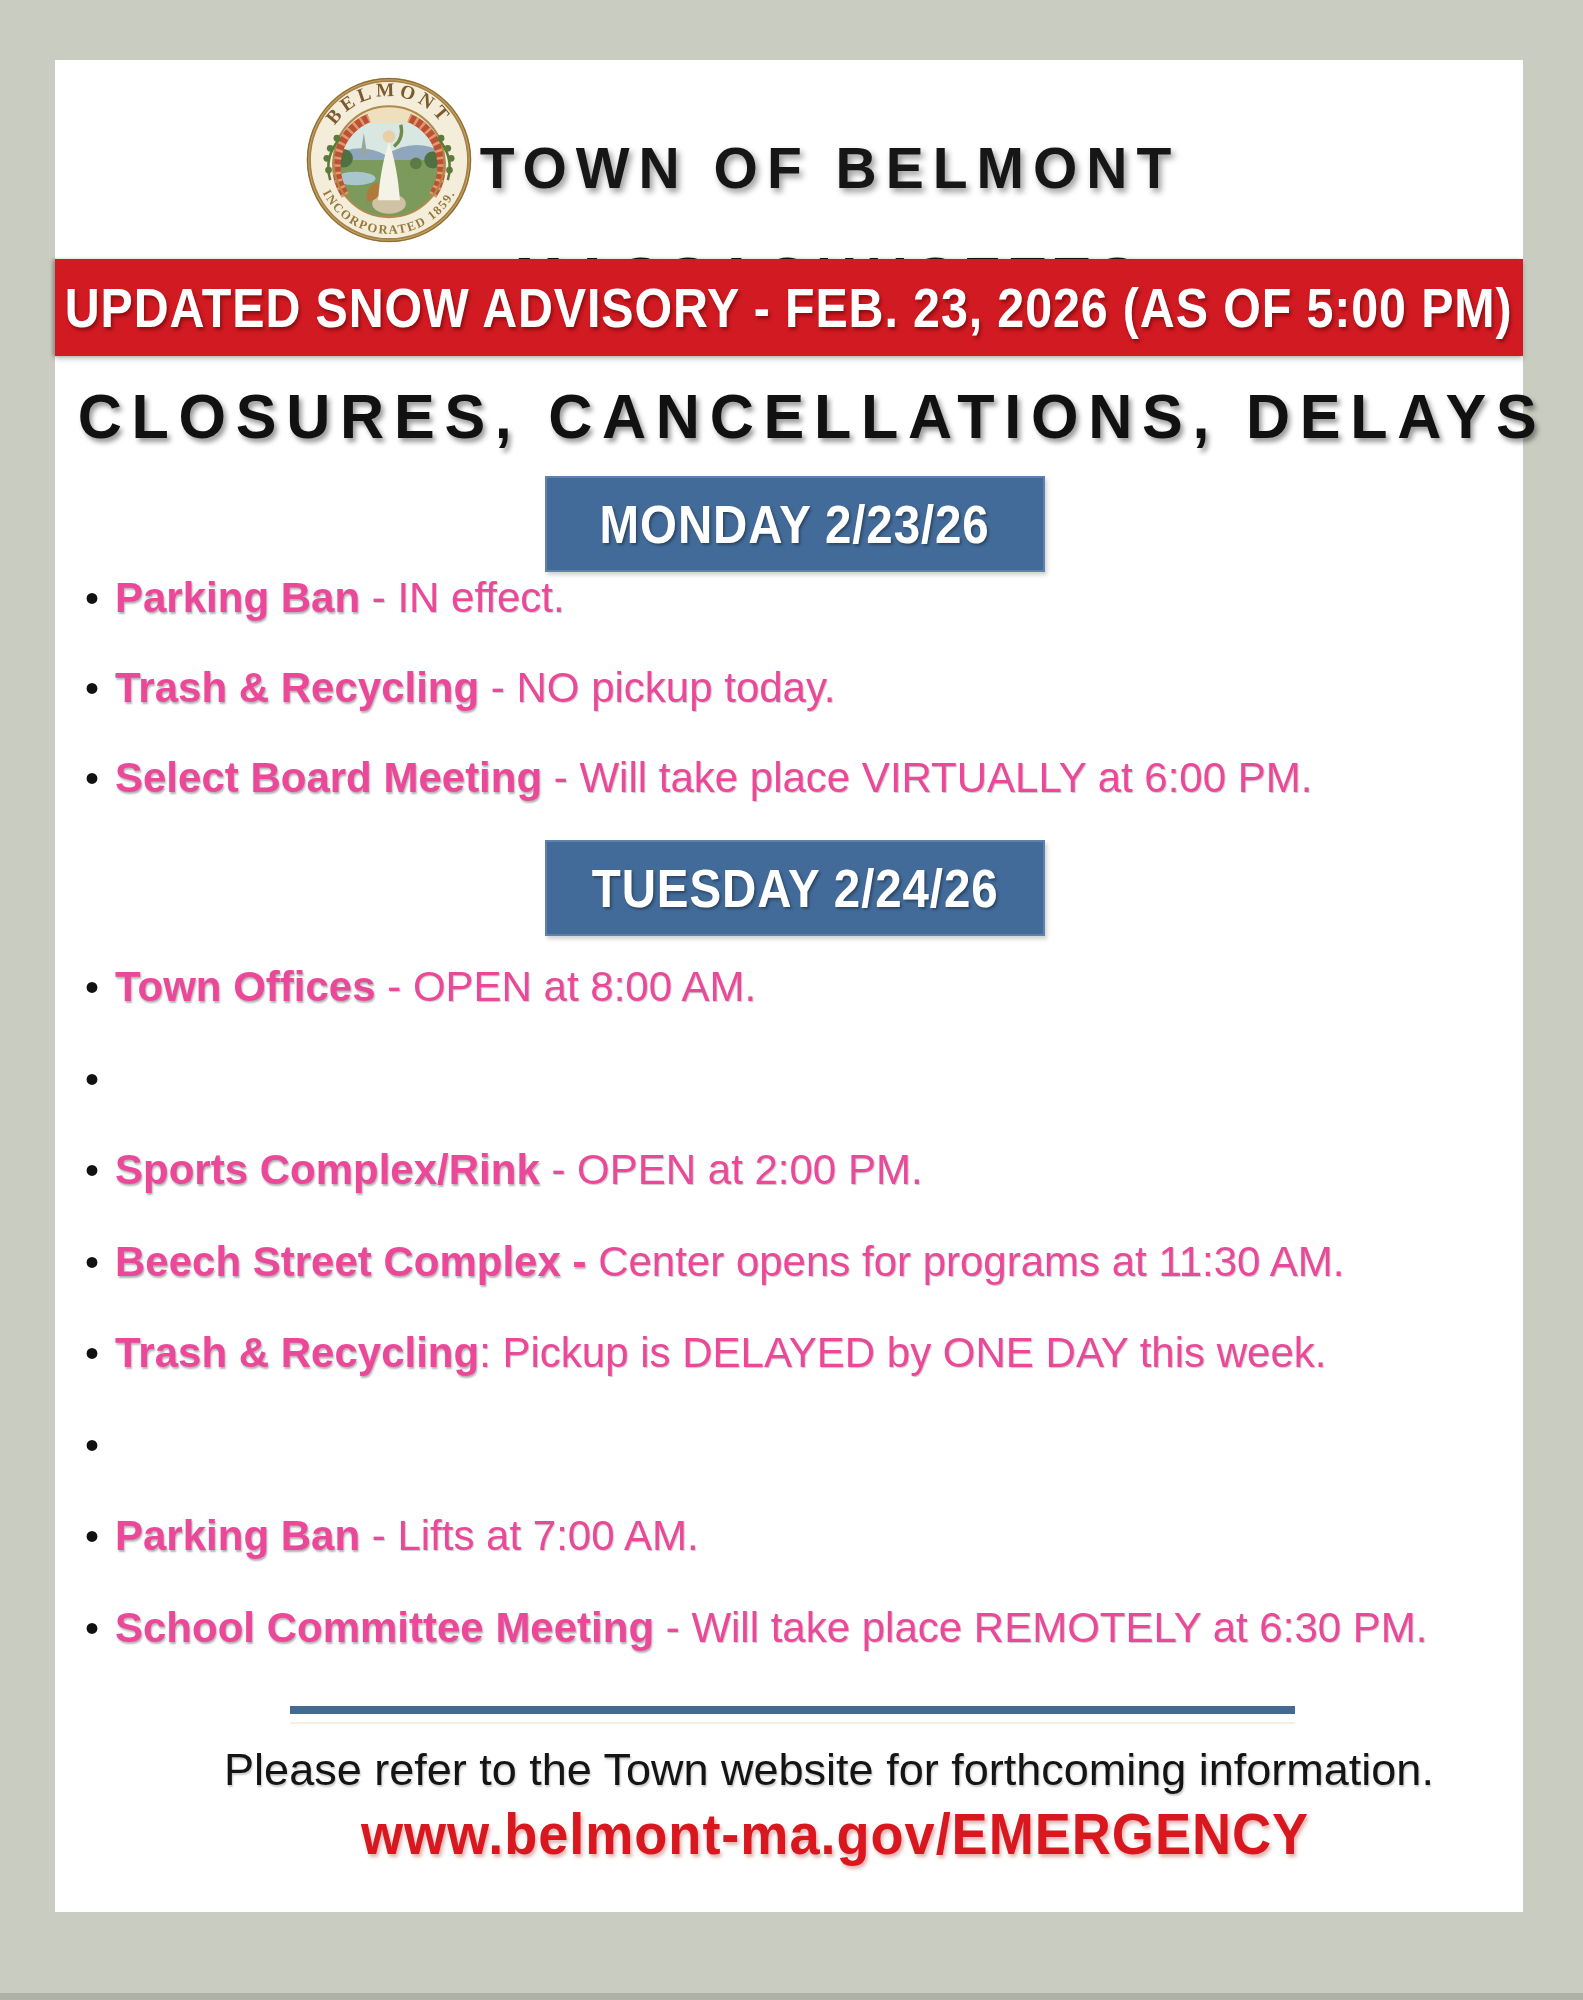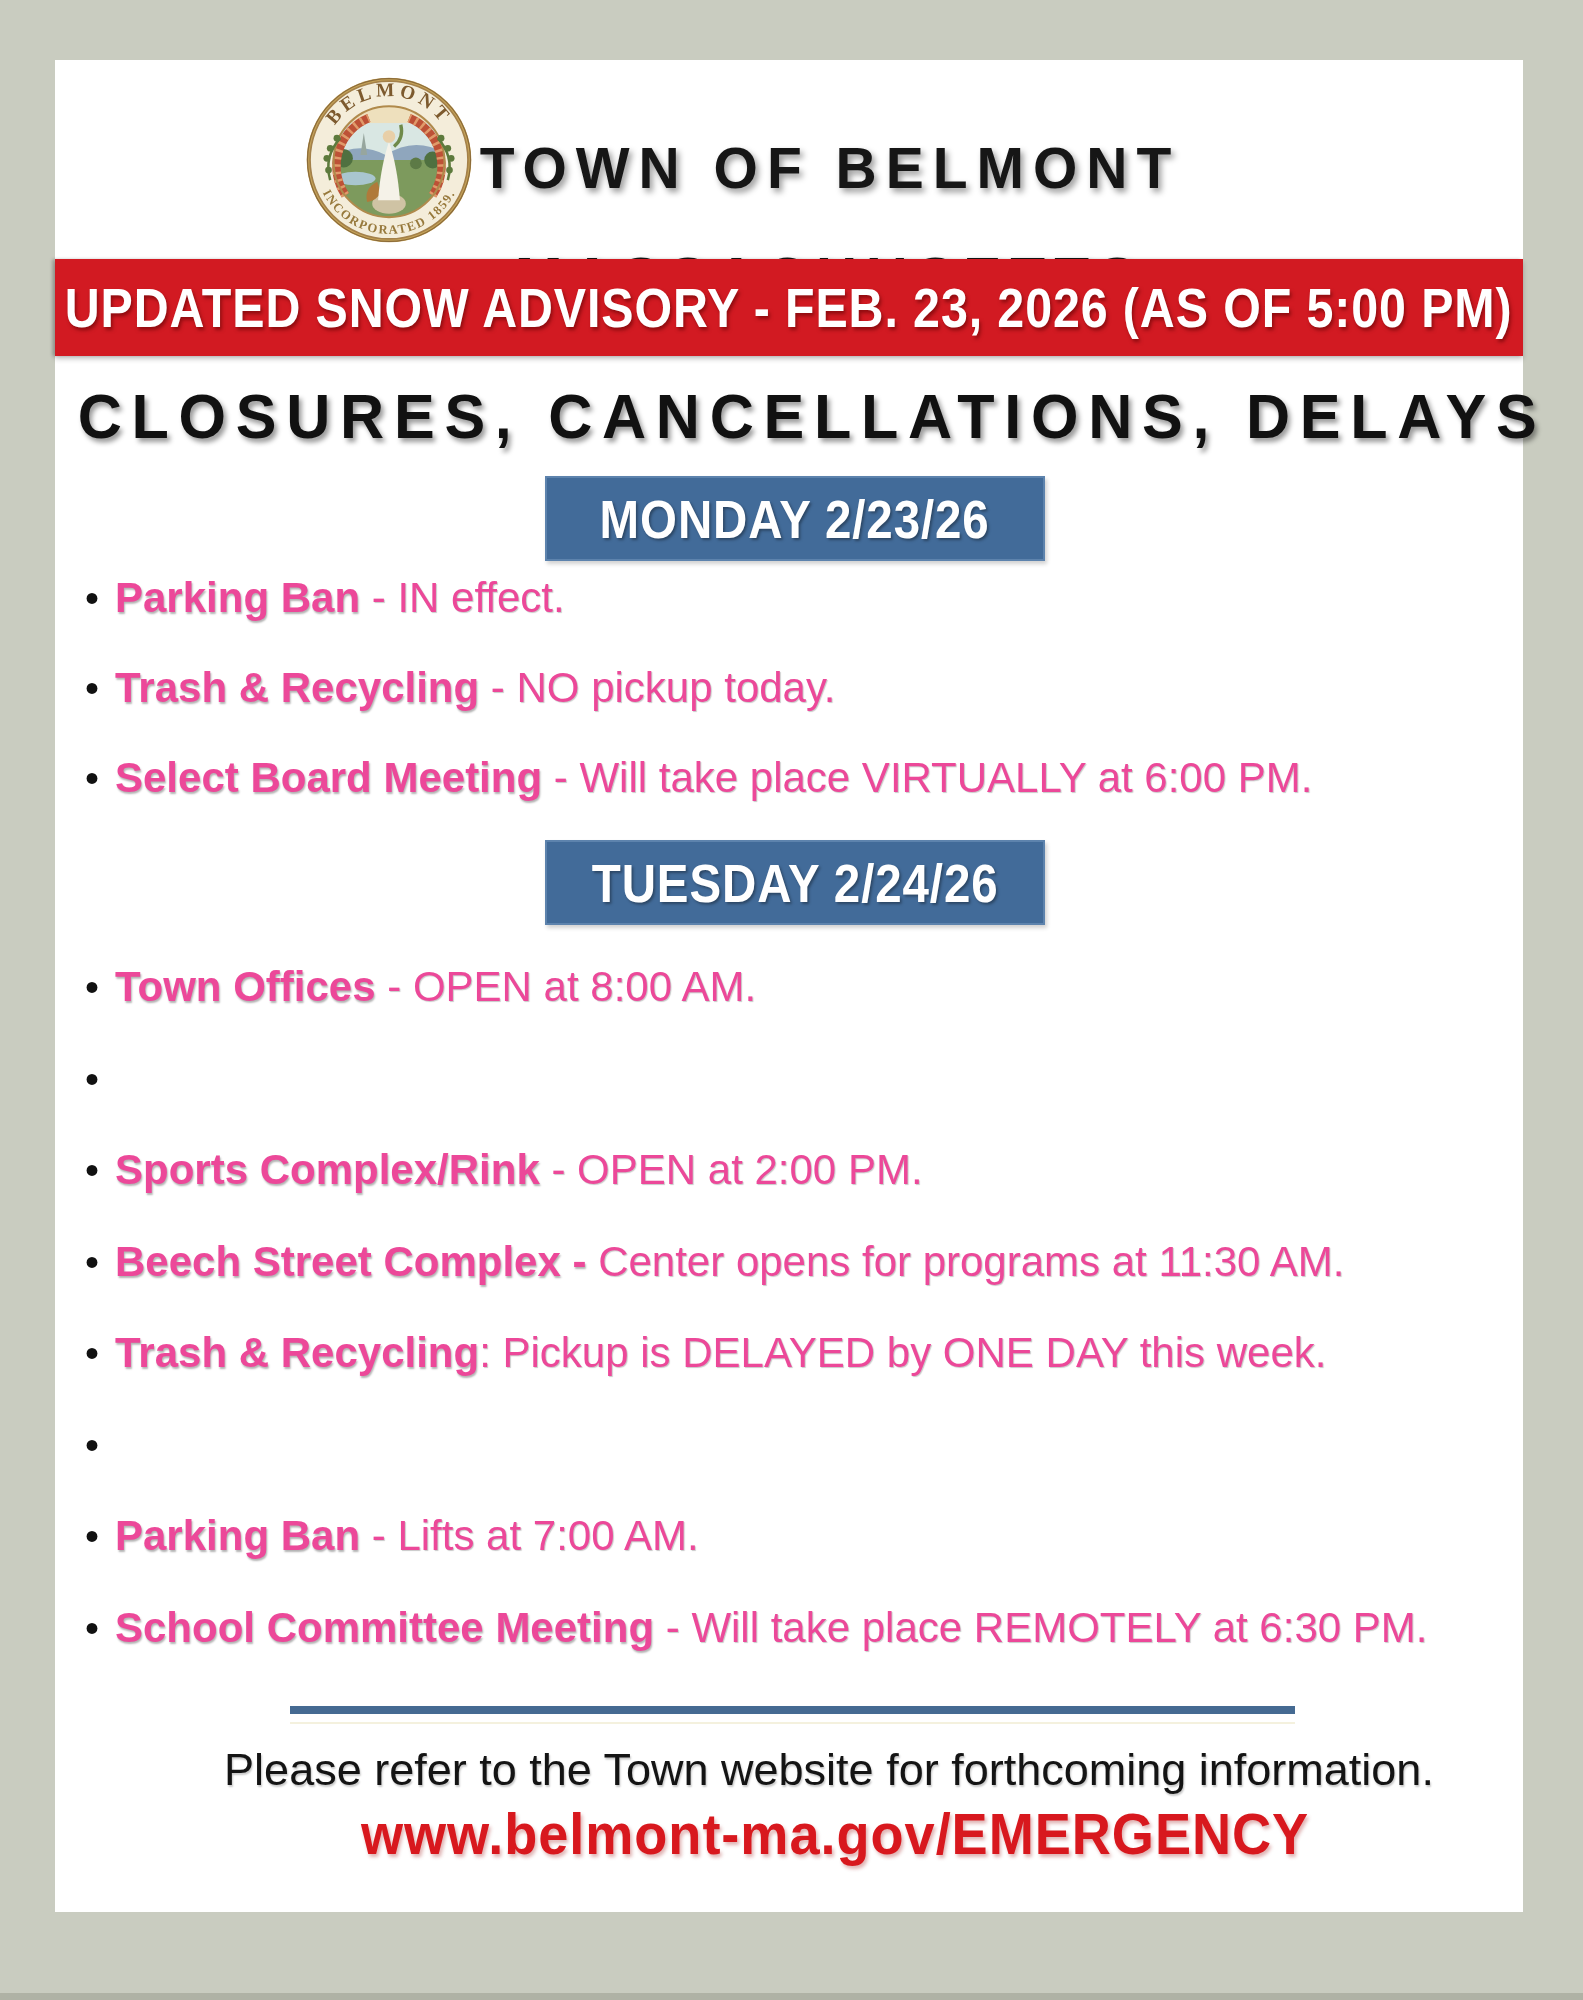--- a/index.html
+++ b/index.html
@@ -32,21 +32,21 @@
 
   
   .headline { position:absolute; left:0; top:320px; width:1468px; text-align:left; line-height:72px; }
   .headline-text {
     font-weight:bold; font-size:63px; letter-spacing:10px; color:#111; white-space:nowrap;
     display:inline-block; transform:scaleX(0.97); text-shadow:3px 4px 5px rgba(0,0,0,0.40);
   }
 
   
   .section-label {
-    position:absolute; left:490px; width:500px; height:85px;
+    position:absolute; left:490px; width:500px; height:96px;
     background:#426b99; border:2px solid #5d83ad; box-sizing:border-box;
     display:flex; align-items:center; justify-content:center;
     box-shadow:2px 3px 4px rgba(0,0,0,0.18);
   }
   #monday-label { top:416px; }
   #tuesday-label { top:780px; }
   .section-label-text {
     color:#ffffff; font-weight:bold; font-size:54px; letter-spacing:1px; white-space:nowrap;
     display:inline-block; transform:scaleX(0.88); text-shadow:2px 2px 3px rgba(0,0,0,0.35);
   }

